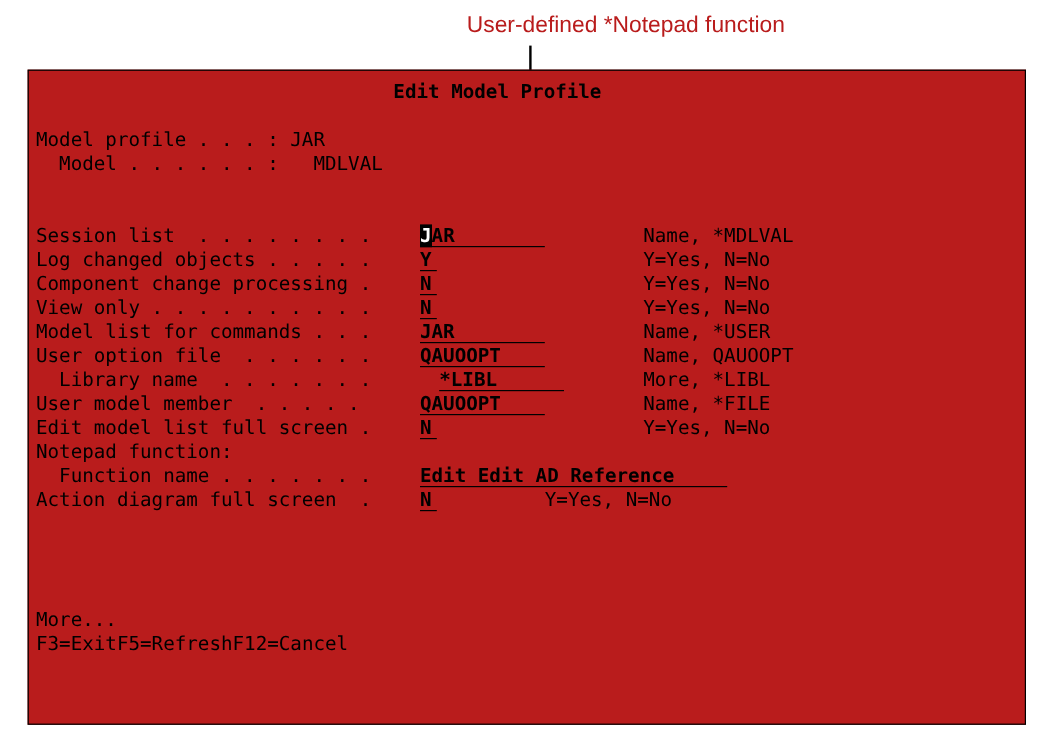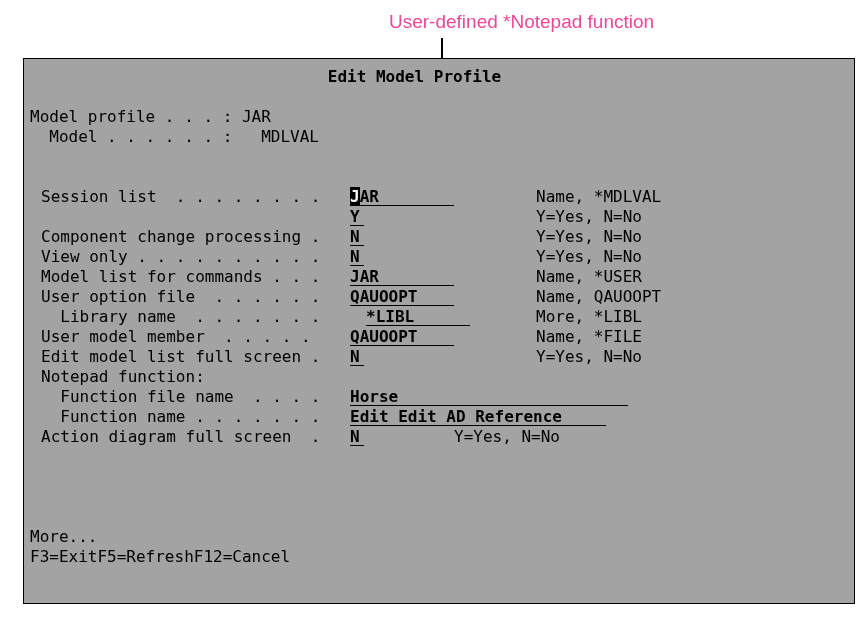--- a/index.html
+++ b/index.html
@@ -11,45 +11,45 @@
   }
   .canvas {
     position: relative; width: 867px; height: 617px;
     background: #ffffff; overflow: hidden;
   }
 
   
   .annotation {
     position: absolute; left: 389px; top: 11px;
     font-family: "Liberation Sans", sans-serif;
-    font-size: 19px; color: #ec4899; white-space: pre;
+    font-size: 19px; color: #b91c1c; white-space: pre;
   }
   .arrow { position: absolute; left: 436px; top: 38px; width: 11px; }
   .arrow-line { width: 2px; height: 357px; background: #000000; margin-left: 4.5px; }
   .arrow-head {
     width: 0; height: 0;
     border-left: 5.5px solid transparent;
     border-right: 5.5px solid transparent;
     border-top: 10px solid #000000;
   }
 
   
   .screen {
     position: absolute; left: 23px; top: 58px;
     width: 832px; height: 546px;
     border: 1.5px solid #000000;
-    background: #a3a3a3;
+    background: #b91c1c;
     padding: 8px 0 0 6px;
     font-size: 16px; line-height: 20px;
   }
   .line { height: 20px; white-space: pre; }
   .title { text-align: center; font-weight: bold; padding-right: 55px; }
 
   .row { position: relative; height: 20px; }
-  .lbl { position: absolute; left: 0; top: 0; white-space: pre; margin-left: 11px; }
+  .lbl { position: absolute; left: 0; top: 0; white-space: pre; }
   .val {
     position: absolute; left: 320px; top: 0; height: 19px;
     border-bottom: 1.5px solid #000000;
     font-weight: bold; white-space: pre;
   }
   .cursor::first-letter { background: #000000; color: #ffffff; }
   .hint { position: absolute; left: 506px; top: 0; white-space: pre; }
 
   .more { height: 20px; text-align: left; padding-right: 45px; white-space: pre; }
   .fkeys { display: flex; height: 20px; white-space: pre; }
@@ -73,20 +73,21 @@
     <div class="line"></div>
     <div class="line"></div>
 
     <div class="row">
         <span class="lbl">Session list  . . . . . . . .</span>
         <span class="val cursor" style="width:104px">JAR</span>
         <span class="hint">Name, *MDLVAL</span>
       </div>
 
     <div class="row">
+        <span class="lbl">Log changed objects . . . . .</span>
         <span class="val" style="width:14px">Y</span>
         <span class="hint">Y=Yes, N=No</span>
       </div>
 
     <div class="row">
         <span class="lbl">Component change processing .</span>
         <span class="val" style="width:14px">N</span>
         <span class="hint">Y=Yes, N=No</span>
       </div>
 
@@ -123,24 +124,20 @@
     <div class="row">
         <span class="lbl">Edit model list full screen .</span>
         <span class="val" style="width:14px">N</span>
         <span class="hint">Y=Yes, N=No</span>
       </div>
 
     <div class="row">
         <span class="lbl">Notepad function:</span>
       </div>
 
-    <div class="row">
-        <span class="lbl">  Function file name  . . . .</span>
-        <span class="val" style="width:278px">Horse</span>
-      </div>
 
     <div class="row">
         <span class="lbl">  Function name . . . . . . .</span>
         <span class="val" style="width:256px">Edit Edit AD Reference</span>
       </div>
 
     <div class="row">
         <span class="lbl">Action diagram full screen  .</span>
         <span class="val" style="width:14px">N</span>
         <span class="hint" style="left:424px">Y=Yes, N=No</span>

